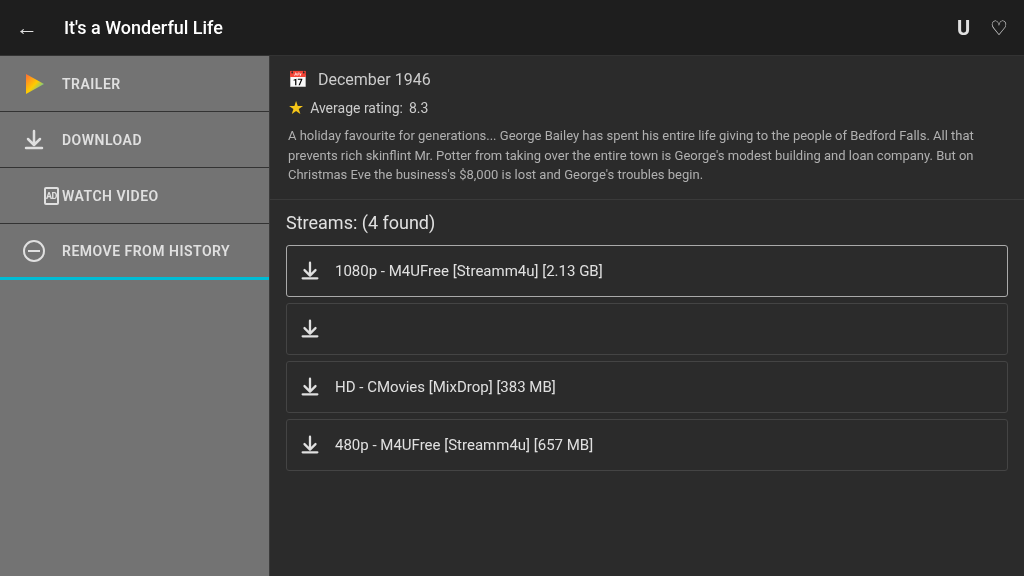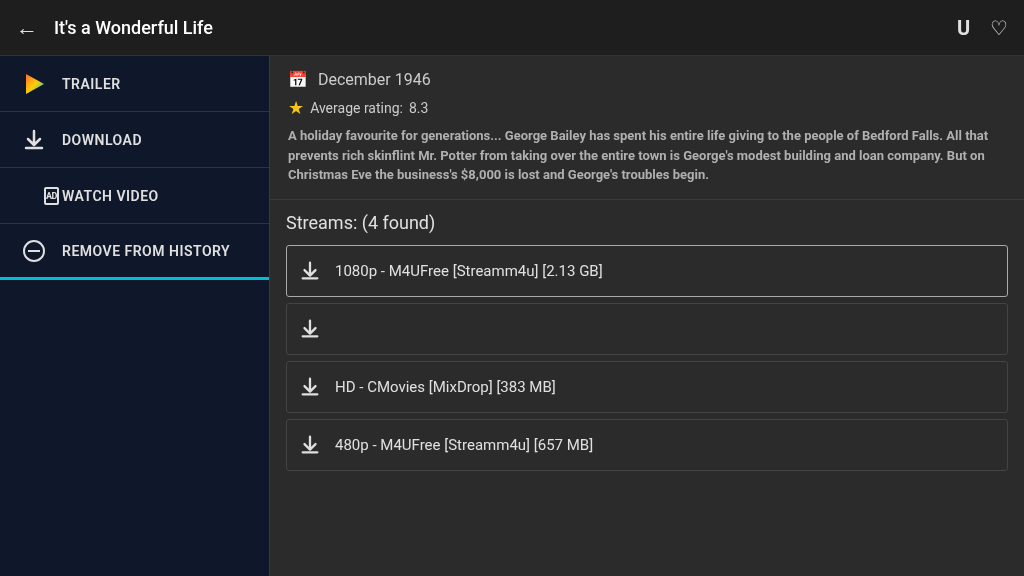--- a/index.html
+++ b/index.html
@@ -25,20 +25,21 @@
       font-size: 22px;
       color: #e0e0e0;
       cursor: pointer;
       margin-right: 16px;
     }
     .header-title {
       flex: 1;
       font-size: 18px;
       font-weight: 500;
       color: #ffffff;
+      margin-left: 10px;
     }
     .header-icons {
       display: flex;
       gap: 20px;
       align-items: center;
     }
     .header-icon {
       font-size: 20px;
       color: #e0e0e0;
       cursor: pointer;
@@ -46,21 +47,21 @@
 
     
     .main {
       display: flex;
       height: calc(576px - 56px);
     }
 
     
     .sidebar {
       width: 270px;
-      background: #0f172a;
+      background: #737373;
       border-right: 1px solid #3a3a3a;
       display: flex;
       flex-direction: column;
       flex-shrink: 0;
     }
     .sidebar-item {
       display: flex;
       align-items: center;
       padding: 0 20px;
       height: 56px;
@@ -123,21 +124,20 @@
       color: #f5c518;
     }
     .rating-text {
       font-size: 14px;
       color: #cccccc;
     }
     .movie-desc {
       font-size: 13px;
       color: #b0b0b0;
       line-height: 1.5;
-      font-weight: bold;
     }
 
     
     .streams-section {
       flex: 1;
       overflow-y: auto;
       padding: 12px 16px;
     }
     .streams-title {
       font-size: 18px;

